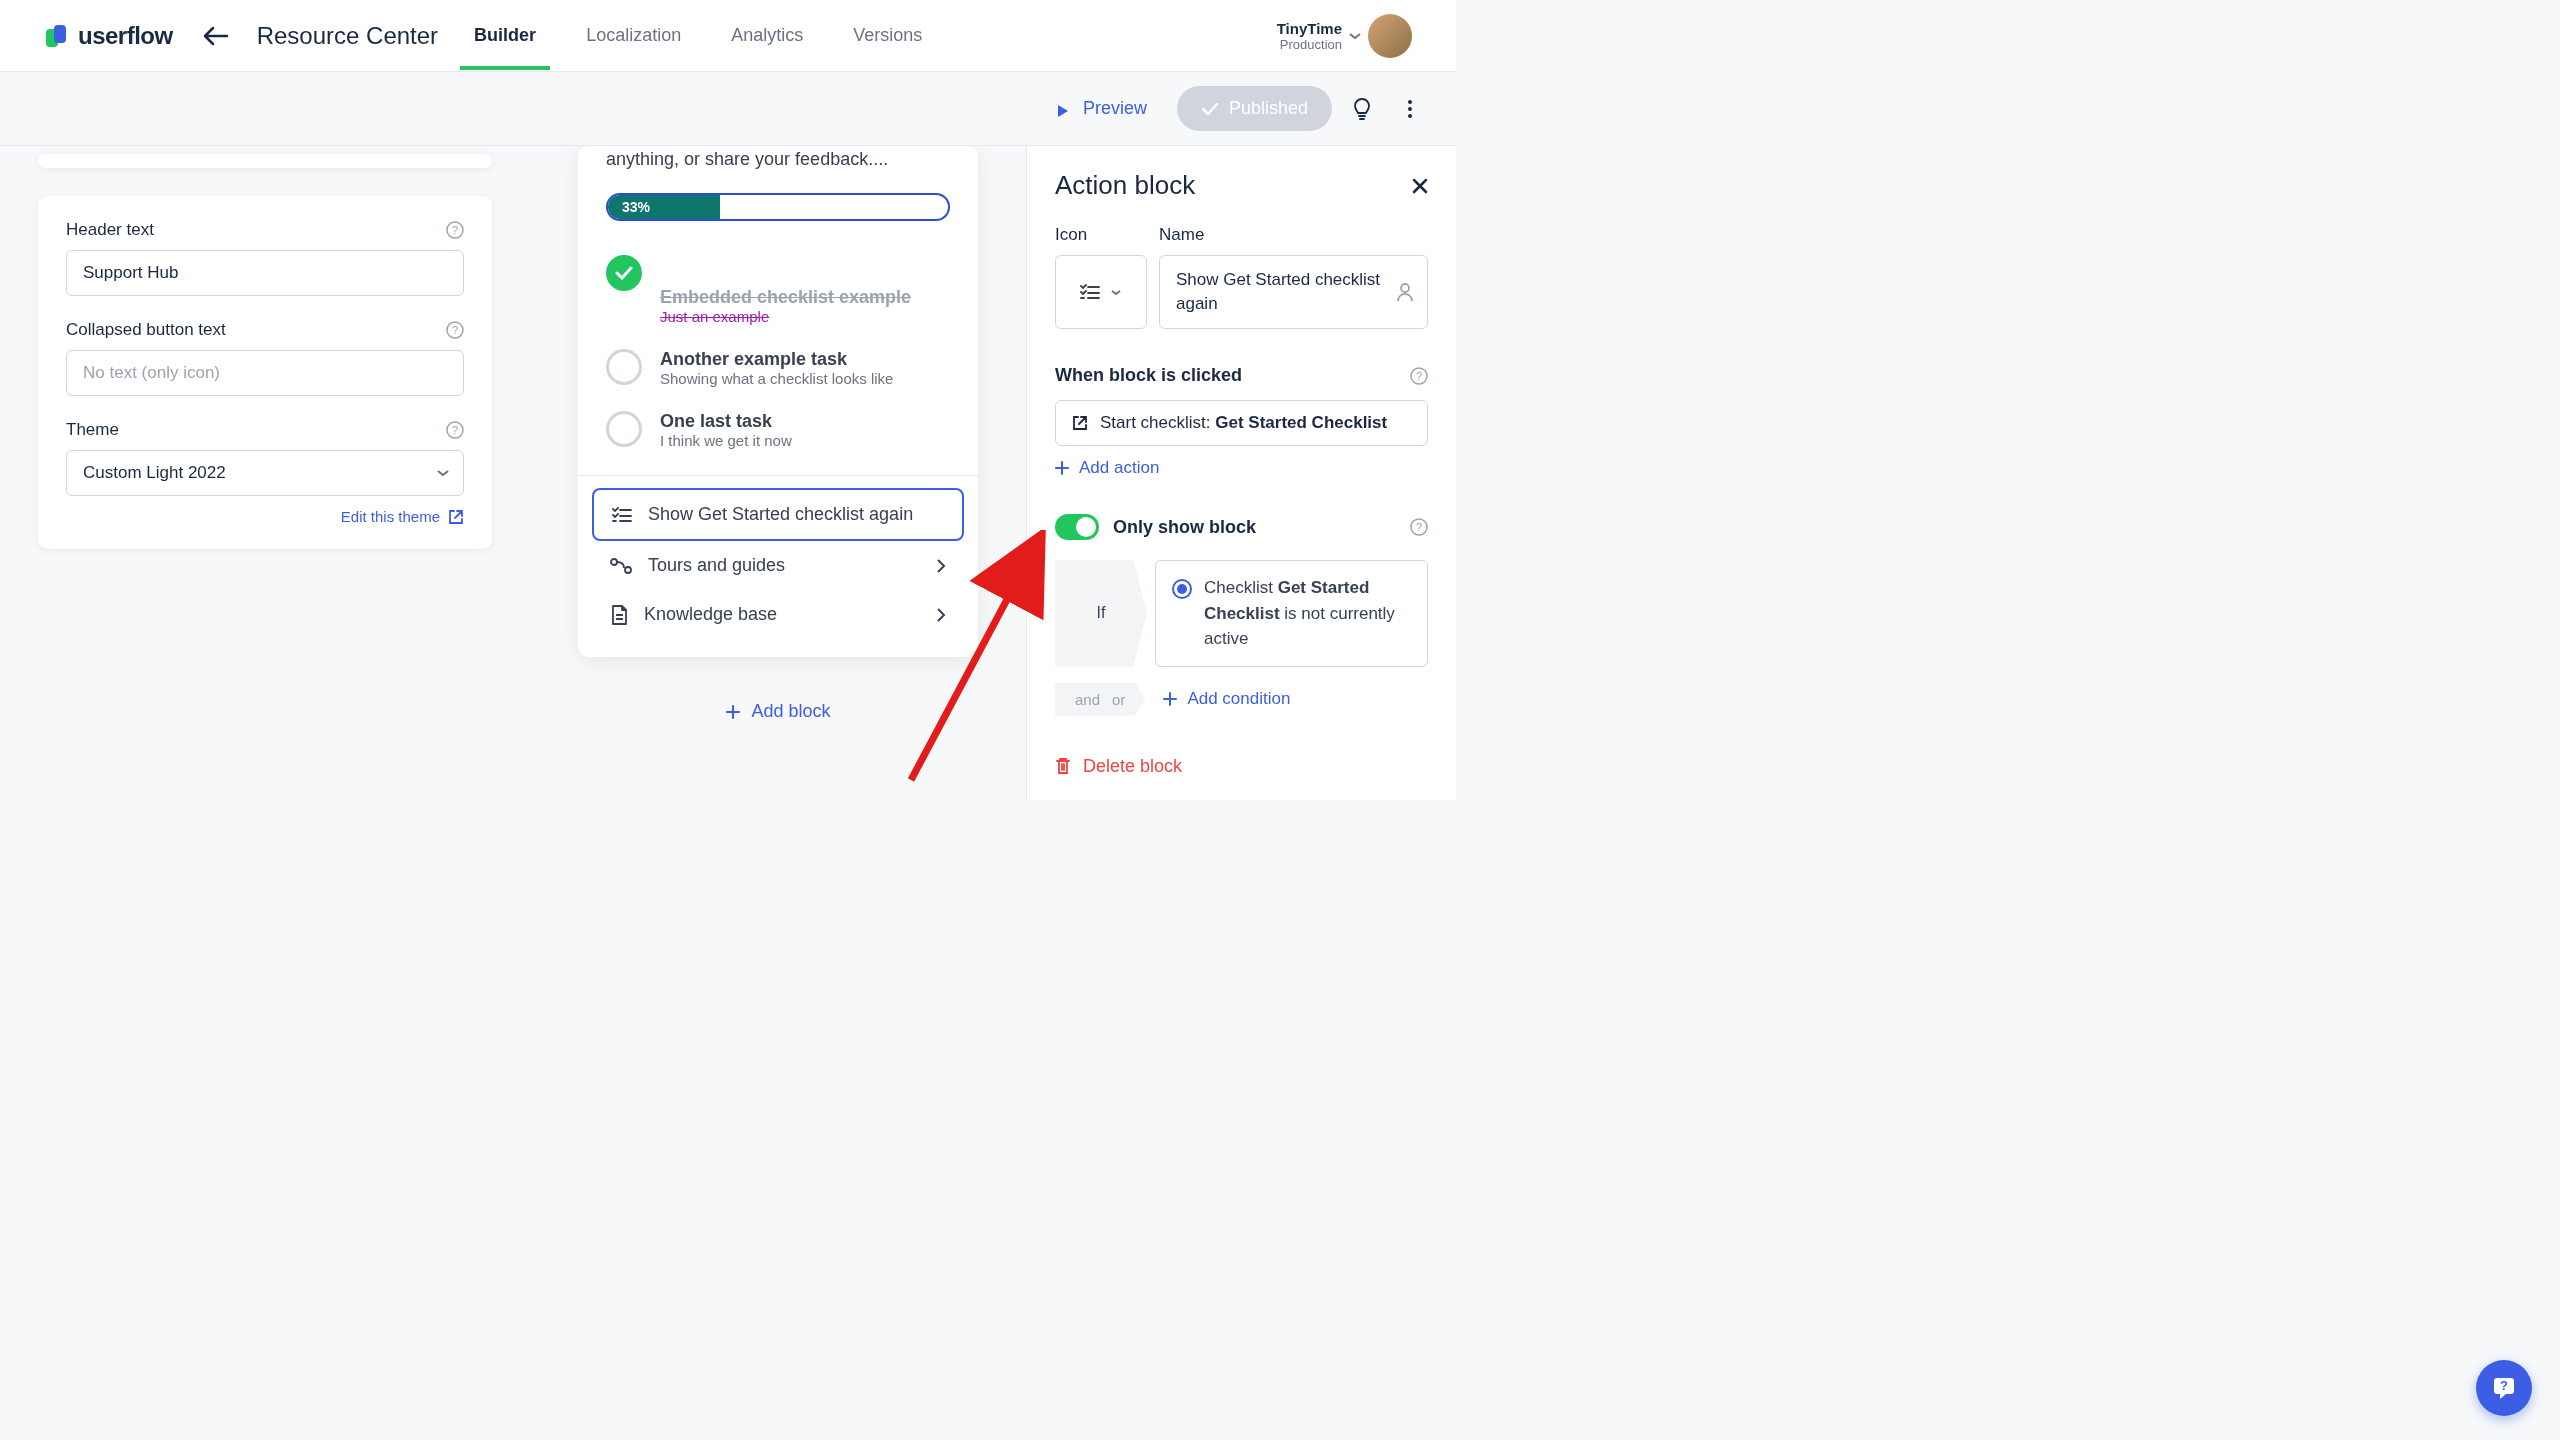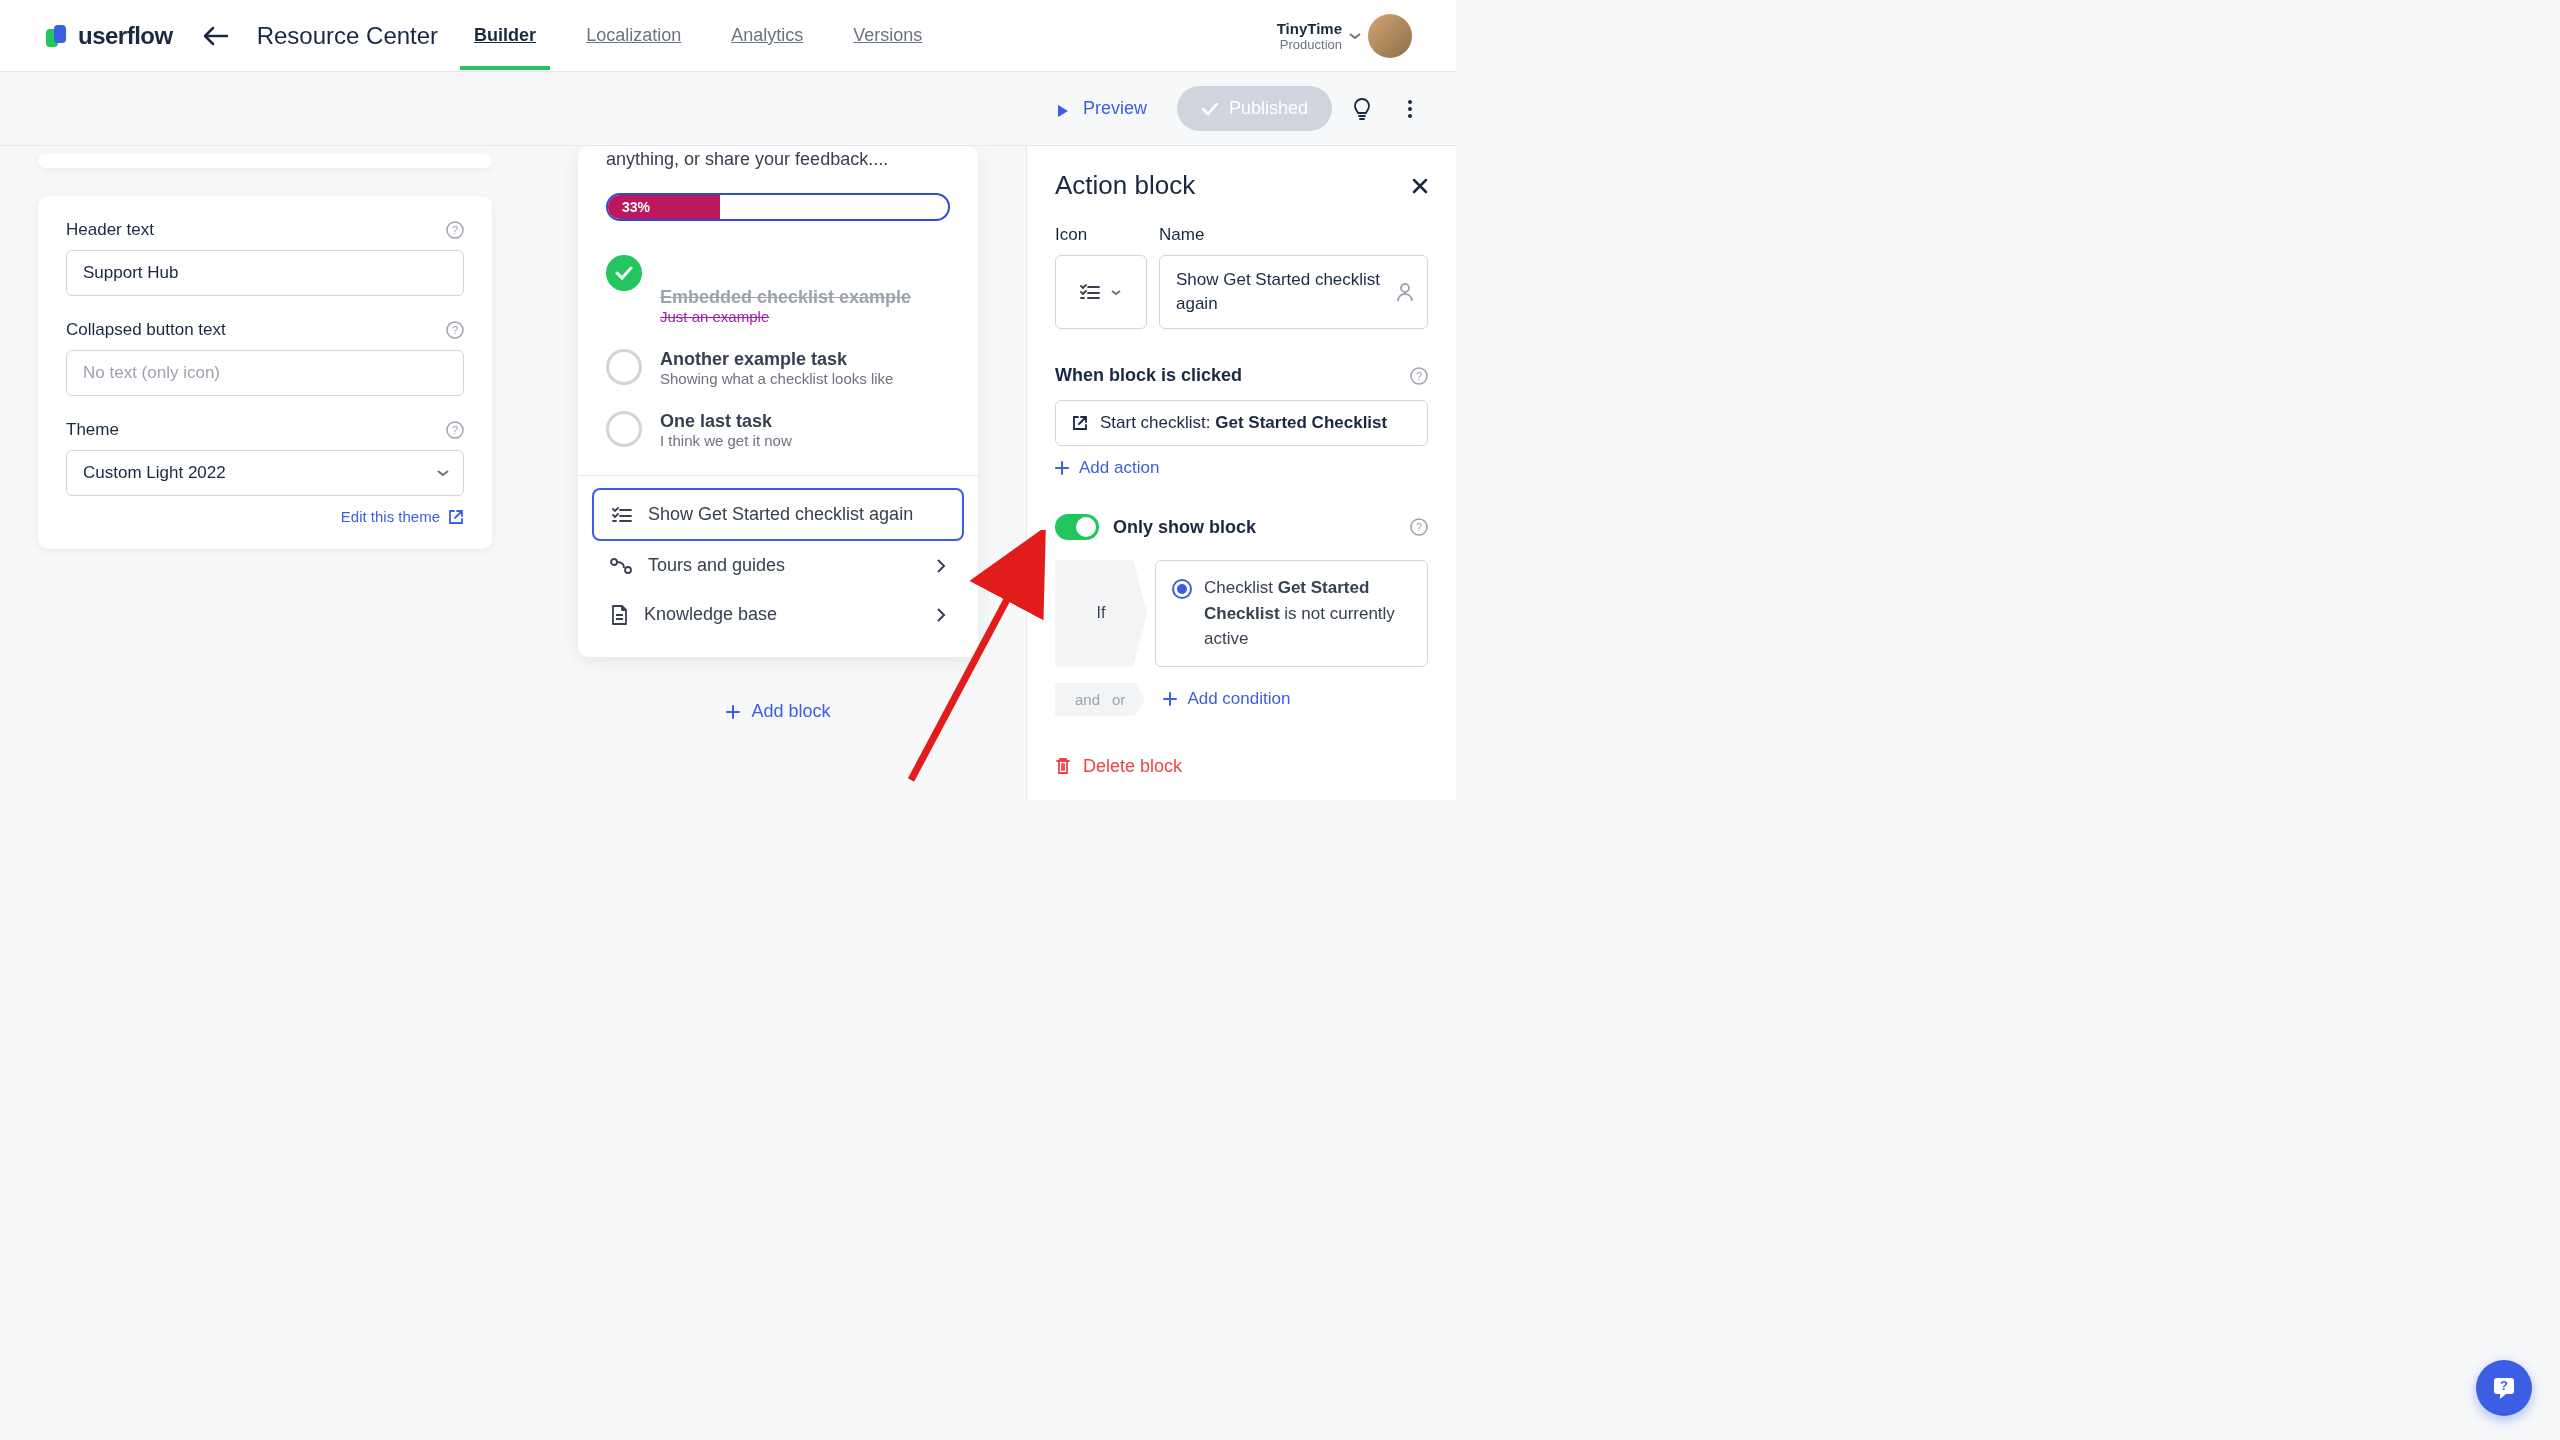--- a/index.html
+++ b/index.html
@@ -6,21 +6,21 @@
 body { background: #f7f8fa; width: 1456px; height: 800px; overflow: hidden; }
 
 
 .header { background: #fff; height: 72px; display: flex; align-items: center; padding: 0 44px; border-bottom: 1px solid #e5e7eb; }
 .logo { display: flex; align-items: center; gap: 4px; margin-right: 30px; }
 .logo-icon { width: 30px; height: 30px; }
 .logo-text { font-size: 24px; font-weight: 700; color: #1a2942; letter-spacing: -0.5px; }
 .back-btn { margin-right: 28px; color: #1a2942; cursor: pointer; }
 .page-title { font-size: 24px; color: #1a2942; font-weight: 400; margin-right: 36px; }
 .tabs { display: flex; gap: 50px; }
-.tab { font-size: 18px; color: #6b7280; cursor: pointer; padding: 24px 0; position: relative; text-decoration: underline; }
+.tab { font-size: 18px; color: #6b7280; cursor: pointer; padding: 24px 0; position: relative; }
 .tab.active { color: #1a2942; font-weight: 600; }
 .tab.active::after { content: ''; position: absolute; bottom: 0; left: -14px; right: -14px; height: 4px; background: #22c55e; }
 .header-right { margin-left: auto; display: flex; align-items: center; gap: 6px; }
 .workspace { text-align: right; }
 .workspace-name { font-size: 15px; font-weight: 600; color: #1a2942; }
 .workspace-env { font-size: 13px; color: #6b7280; }
 .avatar { width: 44px; height: 44px; border-radius: 50%; background: linear-gradient(135deg, #d4a574 0%, #8b6f47 100%); }
 
 
 .subbar { background: #f7f8fa; height: 74px; display: flex; align-items: center; justify-content: flex-end; padding: 0 28px; gap: 12px; border-bottom: 1px solid #e5e7eb; }
@@ -44,21 +44,21 @@
 .select-chev { position: absolute; right: 14px; top: 50%; transform: translateY(-50%); color: #6b7280; pointer-events: none; }
 .edit-theme { display: flex; justify-content: flex-end; align-items: center; gap: 8px; color: #3b5ee5; font-size: 15px; margin-top: 12px; cursor: pointer; }
 .help-ic { color: #9ca3af; cursor: pointer; }
 
 
 .center { flex: 1; padding: 0 20px 20px; display: flex; flex-direction: column; align-items: center; overflow-y: auto; }
 .widget { width: 400px; background: #fff; border-radius: 10px; box-shadow: 0 4px 20px rgba(0,0,0,0.08); padding: 0 0 18px 0; }
 .widget-intro { padding: 0 28px 20px; font-size: 18px; color: #374151; line-height: 1.5; }
 .progress-wrap { padding: 0 28px 22px; }
 .progress-bar { height: 28px; border-radius: 14px; border: 2px solid #2f4bd6; background: #fff; overflow: hidden; position: relative; }
-.progress-fill { height: 100%; background: #be185d; width: 33%; display: flex; align-items: center; padding-left: 14px; color: #fff; font-size: 14px; font-weight: 600; text-align: right; }
+.progress-fill { height: 100%; background: #0f766e; width: 33%; display: flex; align-items: center; padding-left: 14px; color: #fff; font-size: 14px; font-weight: 600; text-align: right; }
 .checklist { padding: 0 28px; }
 .check-item { display: flex; gap: 18px; padding: 12px 0; }
 .check-circle { width: 36px; height: 36px; border-radius: 50%; border: 3px solid #d1d5db; flex-shrink: 0; display: flex; align-items: center; justify-content: center; }
 .check-circle.done { background: #22c55e; border-color: #22c55e; color: #fff; }
 .check-text { flex: 1; }
 .check-title { font-size: 18px; font-weight: 700; color: #374151; }
 .check-title.done { text-decoration: line-through; color: #9ca3af; margin-top: 32px; }
 .check-sub { font-size: 15px; color: #6b7280; }
 .check-sub.done { text-decoration: line-through; color: #a21caf; }
 .divider { height: 1px; background: #e5e7eb; margin: 14px 0 0; }

